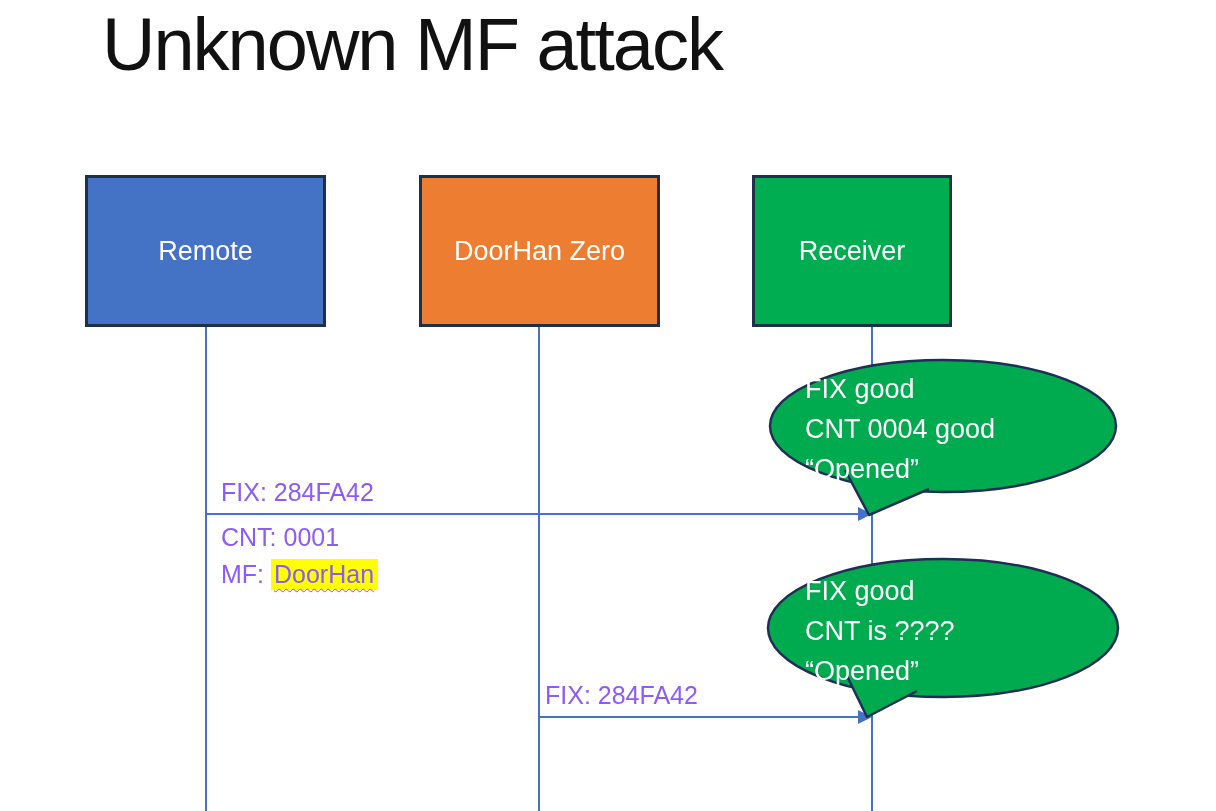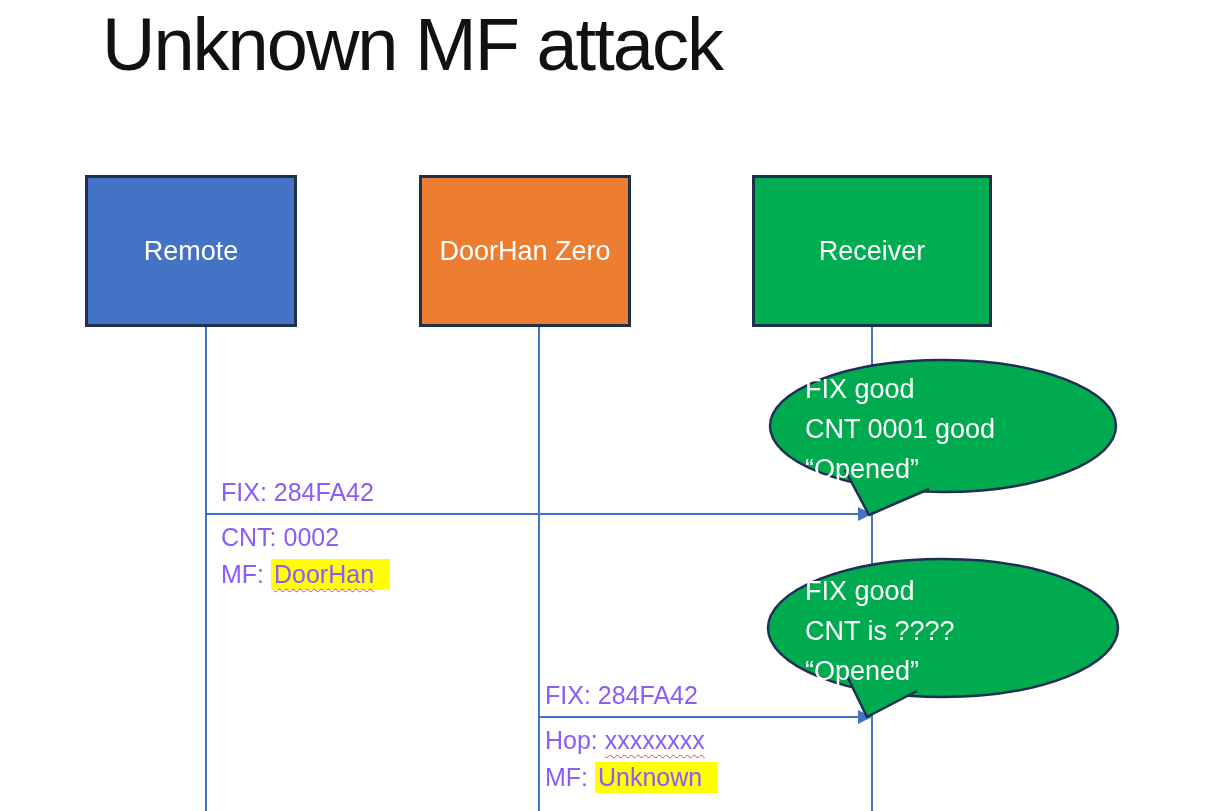--- a/index.html
+++ b/index.html
@@ -7,28 +7,28 @@
     position:relative;width:1216px;height:811px;background:#ffffff;
     font-family:"Liberation Sans",sans-serif;overflow:hidden;margin-left:45px;
   }
   .title{
     position:absolute;left:57px;top:2px;margin:0;
     font-size:74px;font-weight:300;letter-spacing:-2px;color:#111;
     white-space:nowrap;
   }
   
   .actor{
-    position:absolute;top:175px;width:212px;height:152px;
+    position:absolute;top:175px;width:241px;height:152px;
     border:3px solid #1f3049;box-sizing:border-box;
     display:flex;align-items:center;justify-content:center;
   }
   .actor-label{color:#ffffff;font-size:27px;}
   .a-remote{left:40px;background:#4472c4;}
   .a-flipper{left:374px;background:#ed7d31;}
-  .a-receiver{left:707px;width:240px;background:#00ad50;}
+  .a-receiver{left:707px;width:200px;background:#00ad50;}
   
   .lifeline{position:absolute;top:327px;width:2px;height:484px;background:#4472c4;}
   .ll-remote{left:160px;}
   .ll-flipper{left:493px;}
   .ll-receiver{left:826px;}
   
   .msg-line{position:absolute;height:2px;background:#4472c4;}
   .m1{left:161px;top:513px;width:653px;}
   .m2{left:494px;top:716px;width:320px;}
   .arrowhead{
@@ -37,21 +37,21 @@
     border-left:14px solid #4472c4;
   }
   .m1h{left:813px;top:507px;}
   .m2h{left:813px;top:710px;}
   
   .msg-label{position:absolute;font-size:25px;color:#8b5cf6;white-space:nowrap;}
   .m1-above{left:176px;top:478px;}
   .m1-below{left:176px;top:519px;line-height:37px;}
   .m2-above{left:500px;top:681px;}
   .m2-below{left:500px;top:722px;line-height:37px;}
-  .hl{background:#ffff00;padding:1px 16px 2px 3px;}
+  .hl{background:#ffff00;padding:1px 4px 2px 3px;}
   .squiggle{
     text-decoration-line:underline;
     text-decoration-style:wavy;
     text-decoration-color:#e5473a;
     text-decoration-thickness:1px;
     text-underline-offset:5px;
   }
   
   .callout-svg{position:absolute;left:710px;width:370px;}
   .c1{top:352px;height:170px;}
@@ -81,39 +81,35 @@
   </div>
 
   <div class="lifeline ll-remote"></div>
   <div class="lifeline ll-flipper"></div>
   <div class="lifeline ll-receiver"></div>
 
   <div class="msg-line m1"></div>
   <div class="arrowhead m1h"></div>
   <div class="msg-label m1-above">FIX: 284FA42</div>
   <div class="msg-label m1-below">
-    <div><span>CNT: </span><span>0002</span></div>
+    <div><span>CNT: </span><span>0001</span></div>
     <div><span>MF: </span><span class="hl squiggle">DoorHan</span></div>
   </div>
 
   <div class="msg-line m2"></div>
   <div class="arrowhead m2h"></div>
   <div class="msg-label m2-above">FIX: 284FA42</div>
-  <div class="msg-label m2-below">
-    <div><span>Hop: </span><span class="squiggle">xxxxxxxx</span></div>
-    <div><span>MF: </span><span class="hl">Unknown</span></div>
-  </div>
 
   <svg class="callout-svg c1" viewBox="0 0 370 170">
     <ellipse cx="188" cy="74" rx="173" ry="66" fill="#00ab50" stroke="#1f2e55" stroke-width="2.5"></ellipse>
     <path d="M 90 118 L 114 163 L 174 137" fill="#00ab50" stroke="#1f2e55" stroke-width="2.5" stroke-linejoin="round"></path>
   </svg>
   <div class="callout-text ct1">
     <div>FIX good</div>
-    <div>CNT 0001 good</div>
+    <div>CNT 0004 good</div>
     <div>“Opened”</div>
   </div>
 
   <svg class="callout-svg c2" viewBox="0 0 370 172">
     <ellipse cx="188" cy="76" rx="175" ry="69" fill="#00ab50" stroke="#1f2e55" stroke-width="2.5"></ellipse>
     <path d="M 92 124 L 112 165 L 162 139" fill="#00ab50" stroke="#1f2e55" stroke-width="2.5" stroke-linejoin="round"></path>
   </svg>
   <div class="callout-text ct2">
     <div>FIX good</div>
     <div>CNT is ????</div>

